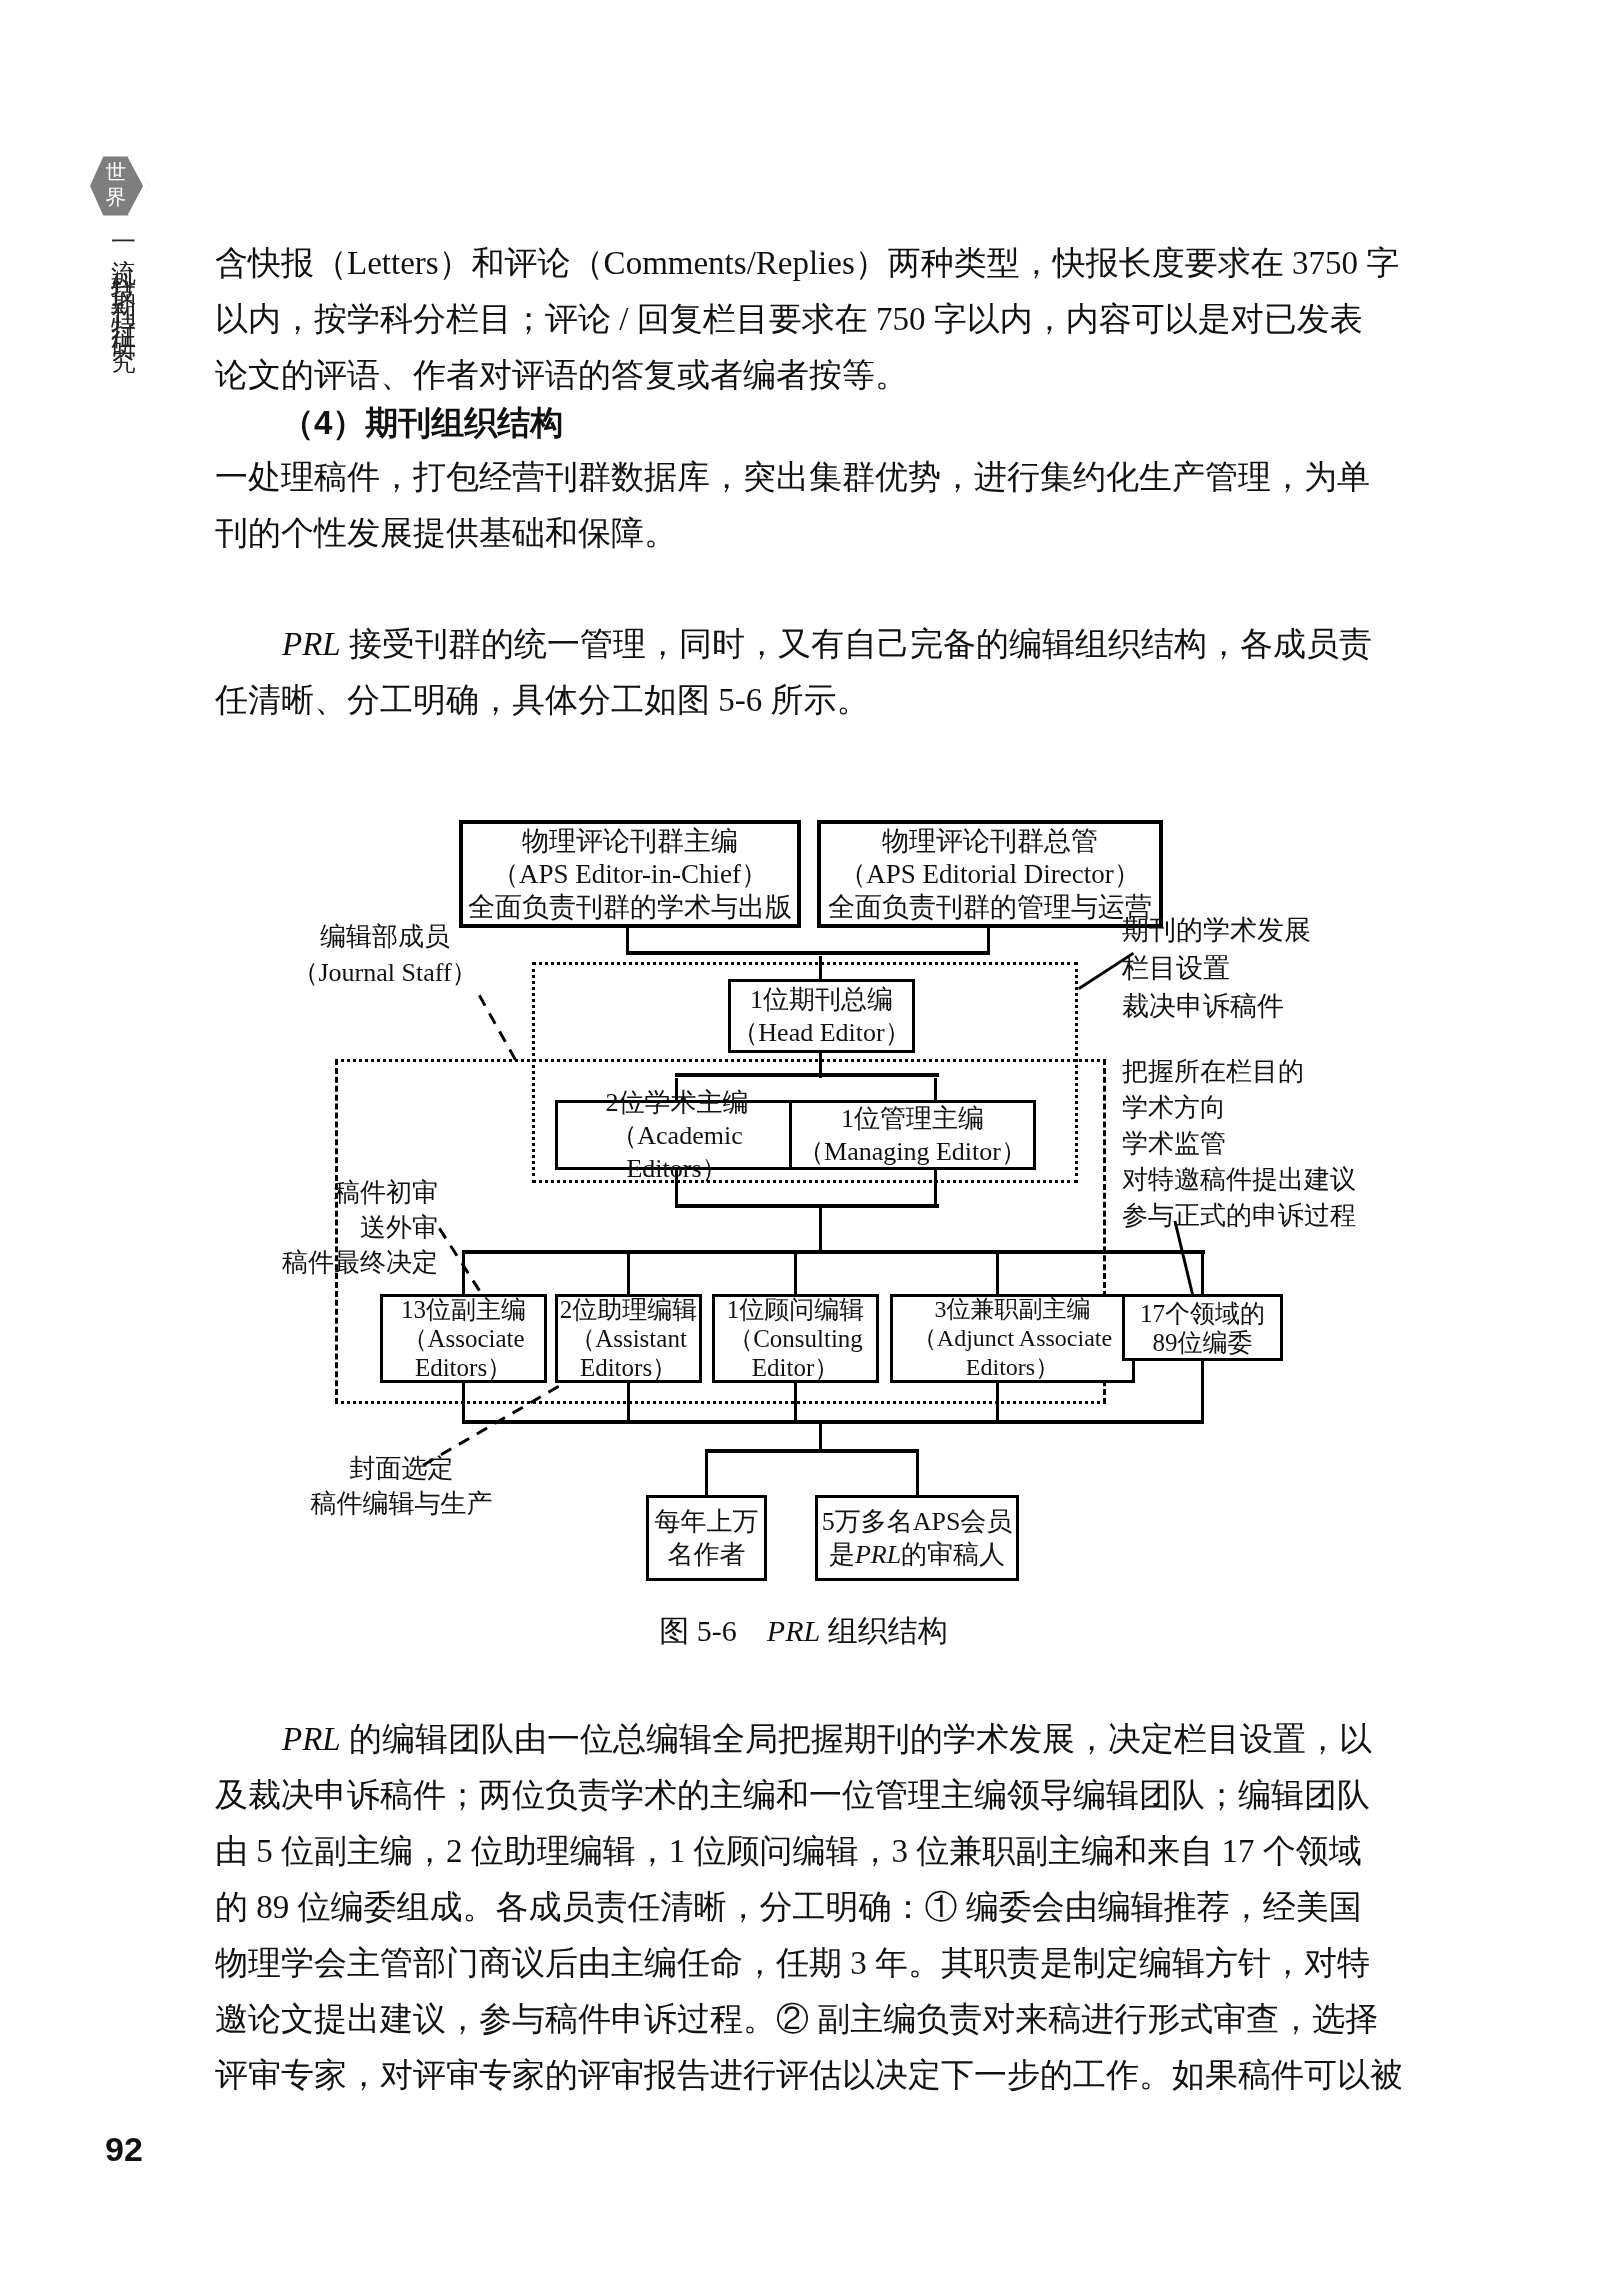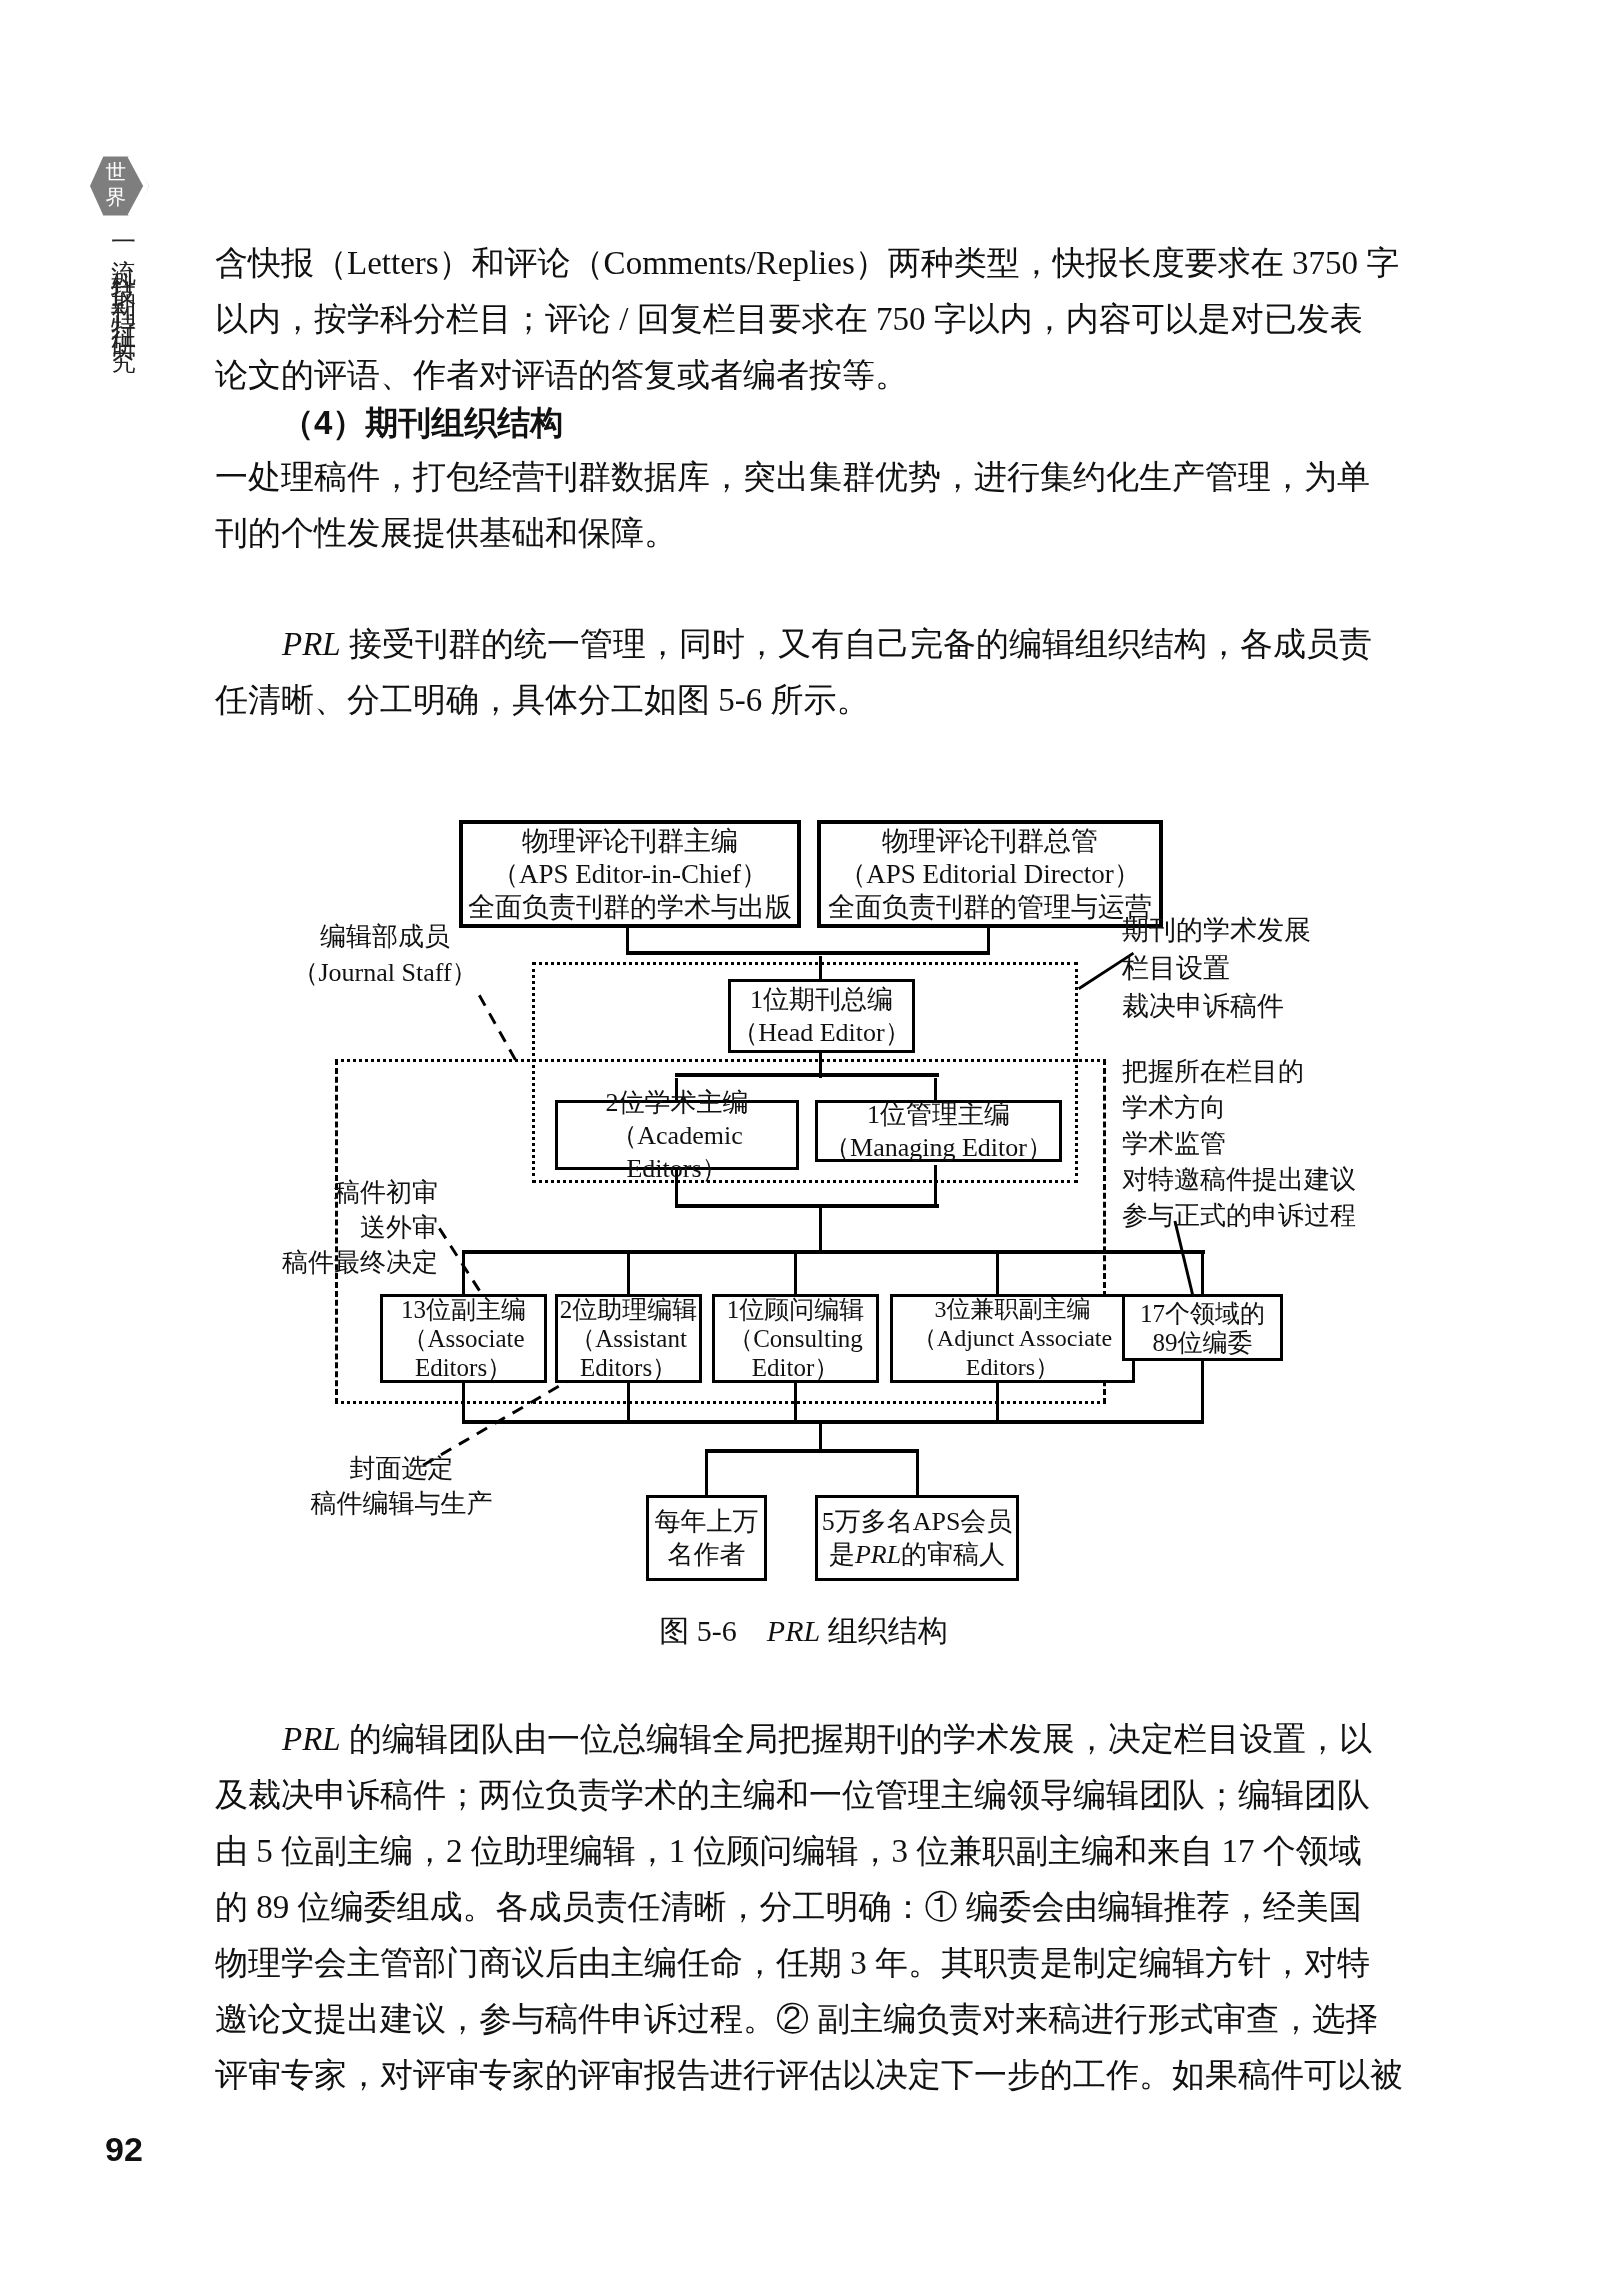--- a/index.html
+++ b/index.html
@@ -120,21 +120,21 @@
   <div>全面负责刊群的管理与运营</div>
 </div>
 <div class="box mid" style="left:728px;top:979px;width:187px;height:74px">
   <div>1位期刊总编</div>
   <div>（Head Editor）</div>
 </div>
 <div class="box mid" style="left:555px;top:1100px;width:244px;height:70px">
   <div>2位学术主编</div>
   <div>（Academic Editors）</div>
 </div>
-<div class="box mid" style="left:815px;top:1100px;width:247px;height:62px">
+<div class="box mid" style="left:789px;top:1100px;width:247px;height:70px">
   <div>1位管理主编</div>
   <div>（Managing Editor）</div>
 </div>
 <div class="box" style="left:380px;top:1294px;width:167px;height:89px">
   <div>13位副主编</div>
   <div>（Associate</div>
   <div>Editors）</div>
 </div>
 <div class="box" style="left:555px;top:1294px;width:147px;height:89px">
   <div>2位助理编辑</div>

